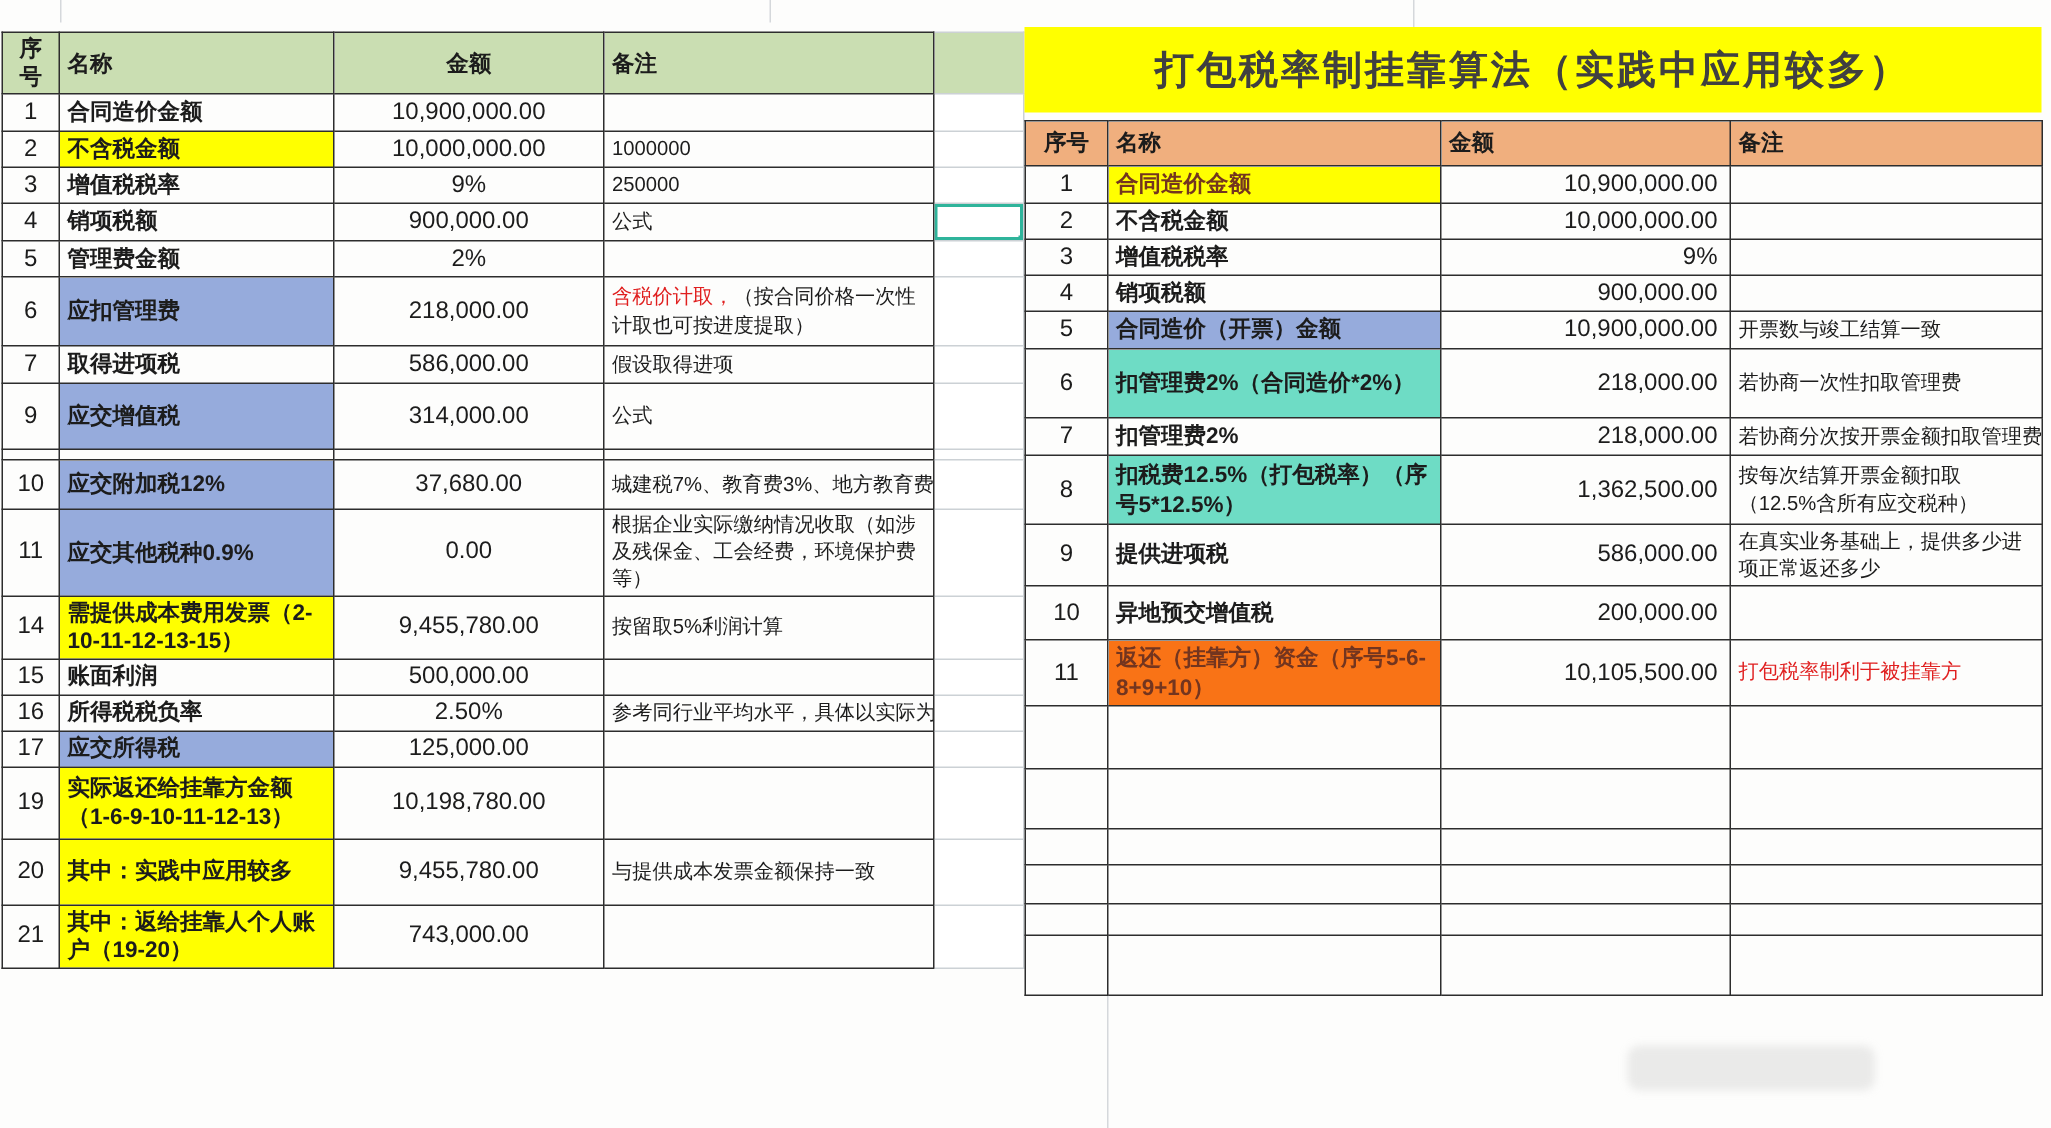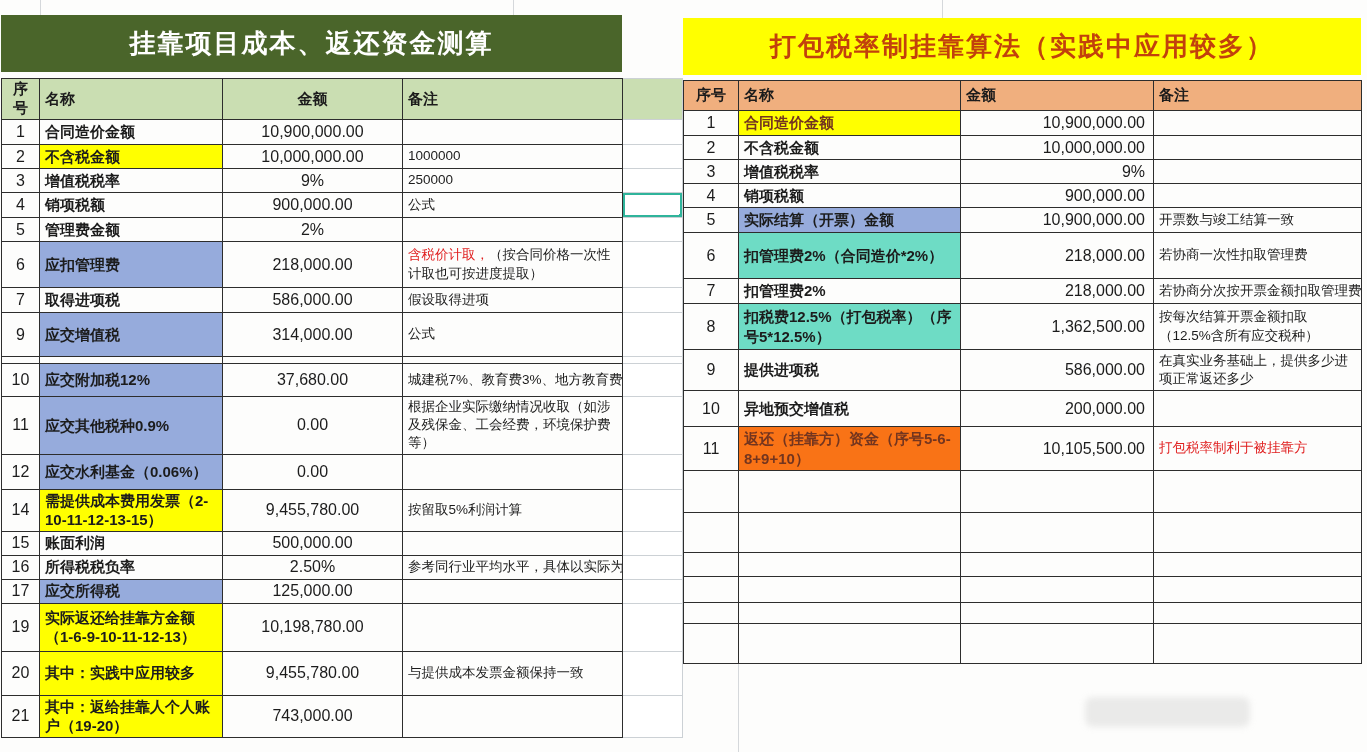--- a/index.html
+++ b/index.html
@@ -2,21 +2,21 @@
 <html><head>
 <meta charset="utf-8">
 <style>
   html,body{margin:0;padding:0;}
   #stage{position:relative;width:1367px;height:752px;background:#fdfdfc;overflow:hidden;
          font-family:"Liberation Sans",sans-serif;color:#1c1c1c;}
   .tblwrap{position:absolute;}
   .title{display:flex;align-items:center;justify-content:center;font-weight:bold;
          font-size:26px;letter-spacing:2px;height:57px;}
   .title.green{background:#4a652a;color:#ffffff;width:621px;}
-  .title.yellow{background:#ffff00;color:#c2410c;width:678px;}
+  .title.yellow{background:#ffff00;color:#404040;width:678px;}
   table{border-collapse:collapse;table-layout:fixed;}
   td,th{border:1.5px solid #2d2d2d;padding:1px 5px;overflow:hidden;vertical-align:middle;
         font-family:"Liberation Sans",sans-serif;}
   th{font-size:15px;font-weight:bold;text-align:left;}
   .lt th{background:#cadeb2;}
   .rt th{background:#f0af7e;}
   th.c,td.no{text-align:center;}
   td.no{font-size:16px;font-weight:500;}
   td.name{font-size:15px;font-weight:600;line-height:1.3;}
   td.amt{font-size:16px;font-weight:500;}
@@ -43,21 +43,20 @@
 <body>
 
 <div id="stage">
 
   <div class="stub" style="left:40px;top:0;height:15px;"></div>
   <div class="stub" style="left:513px;top:0;height:15px;"></div>
   <div class="stub" style="left:942px;top:0;height:18px;"></div>
   <div class="stub" style="left:738px;top:663px;height:89px;"></div>
 
   <div class="tblwrap" style="left:1px;top:15px;">
-    <div class="title green">挂靠项目成本、返还资金测算</div>
     <table class="lt" style="margin-top:6px;width:681px;">
       <colgroup>
         <col style="width:38px">
           <col style="width:183px">
           <col style="width:180px">
           <col style="width:220px">
           <col style="width:60px">
       </colgroup>
       <thead>
         <tr style="height:30px;">
@@ -139,27 +138,20 @@
             <td class="note nowrap">城建税7%、教育费3%、地方教育费2%</td>
             <td class="gapcell"></td>
           </tr>
           <tr style="height: 38px;">
             <td class="no">11</td>
             <td class="name bg-blue">应交其他税种0.9%</td>
             <td class="amt">0.00</td>
             <td class="note">根据企业实际缴纳情况收取（如涉及残保金、工会经费，环境保护费等）</td>
             <td class="gapcell"></td>
           </tr>
-          <tr style="height: 35px;">
-            <td class="no">12</td>
-            <td class="name bg-blue">应交水利基金（0.06%）</td>
-            <td class="amt">0.00</td>
-            <td class="note"></td>
-            <td class="gapcell"></td>
-          </tr>
           <tr style="height: 39px;">
             <td class="no">14</td>
             <td class="name bg-yellow">需提供成本费用发票（2-10-11-12-13-15）</td>
             <td class="amt">9,455,780.00</td>
             <td class="note">按留取5%利润计算</td>
             <td class="gapcell"></td>
           </tr>
           <tr style="height: 24px;">
             <td class="no">15</td>
             <td class="name">账面利润</td>
@@ -243,21 +235,21 @@
             <td class="note"></td>
           </tr>
           <tr style="height: 24px;">
             <td class="no">4</td>
             <td class="name">销项税额</td>
             <td class="amt">900,000.00</td>
             <td class="note"></td>
           </tr>
           <tr style="height: 25px;">
             <td class="no">5</td>
-            <td class="name bg-blue">实际结算（开票）金额</td>
+            <td class="name bg-blue">合同造价（开票）金额</td>
             <td class="amt">10,900,000.00</td>
             <td class="note">开票数与竣工结算一致</td>
           </tr>
           <tr style="height: 46px;">
             <td class="no">6</td>
             <td class="name bg-teal">扣管理费2%（合同造价*2%）</td>
             <td class="amt">218,000.00</td>
             <td class="note">若协商一次性扣取管理费</td>
           </tr>
           <tr style="height: 25px;">

